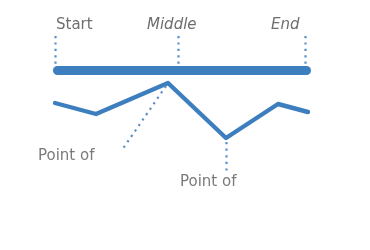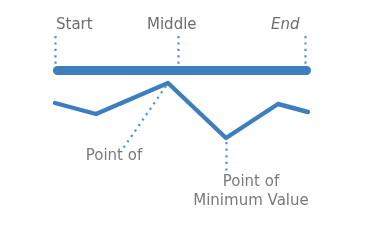--- a/index.html
+++ b/index.html
@@ -22,25 +22,25 @@
     line-height: 18px;
     white-space: nowrap;
     font-family: "DejaVu Sans", sans-serif;
   }
   .callout-label {
     position: absolute;
     color: #7a7a7a;
     font-size: 15px;
     line-height: 19px;
     white-space: nowrap;
-    text-align: center;
+    text-align: left;
     font-family: "DejaVu Sans", sans-serif;
   }
   #label-start  { left: 56px;  top: 15px; }
-  #label-middle { left: 147px; top: 15px; }
+  #label-middle { left: 147px; top: 15px; font-style: italic; }
   #label-end    { left: 271px; top: 15px; font-style: italic; }
 
   #callout-max { left: 38px;  top: 146px; width: 152px; }
   #callout-min { left: 180px; top: 172px; width: 142px; }
 
   .vector-layer {
     position: absolute;
     left: 0;
     top: 0;
     width: 370px;
@@ -70,16 +70,15 @@
 
     <line x1="226.5" y1="142" x2="226.5" y2="172" stroke="#5b90c6" stroke-width="2.2" stroke-dasharray="2.2 4.4" stroke-linecap="butt"></line>
   </svg>
 
   <div class="callout-label" id="callout-max">
     <div>Point of</div>
   </div>
 
   <div class="callout-label" id="callout-min">
     <div>Point of</div>
-    <div>Minimum Value</div>
   </div>
 
 </div>
 
 </body></html>

